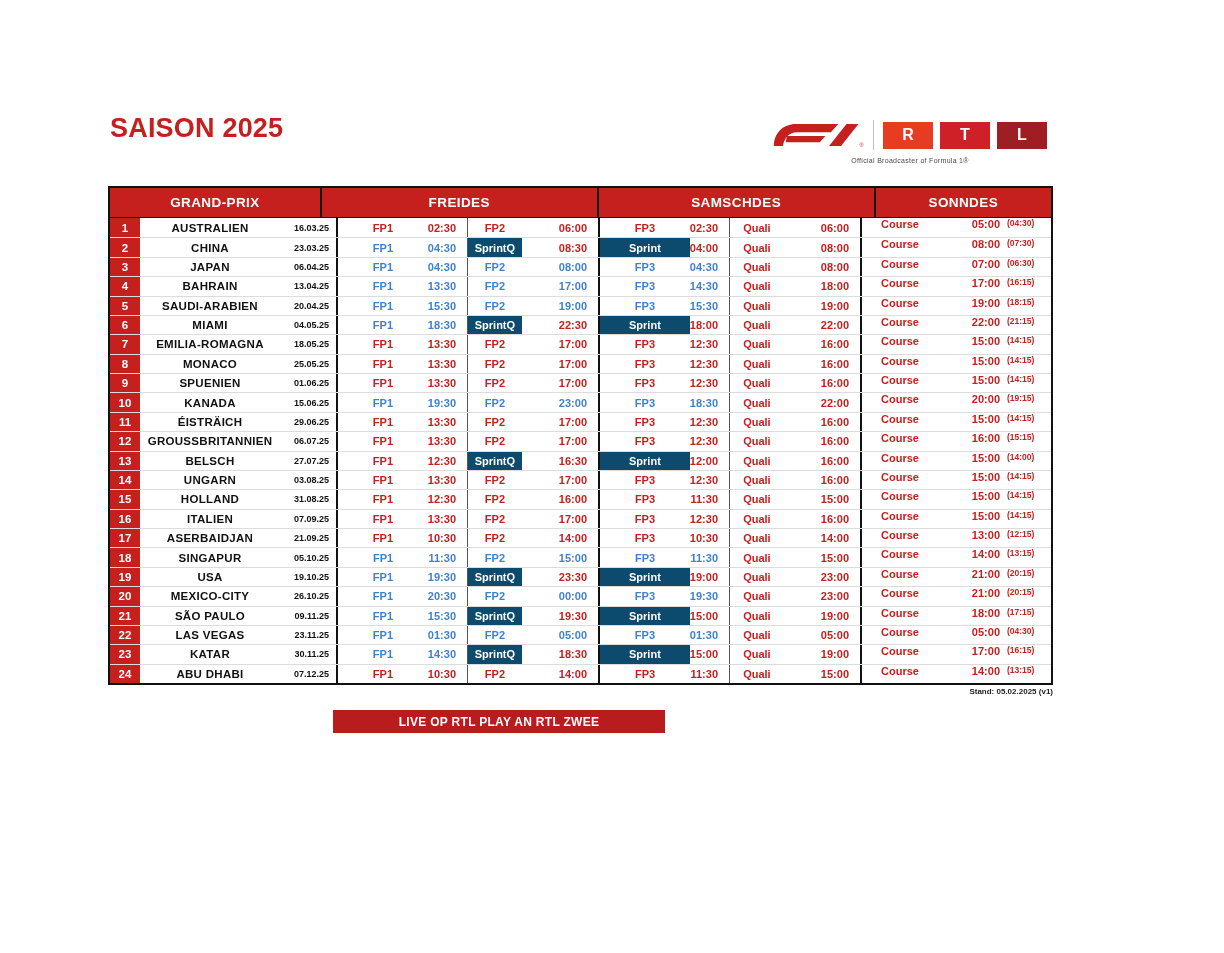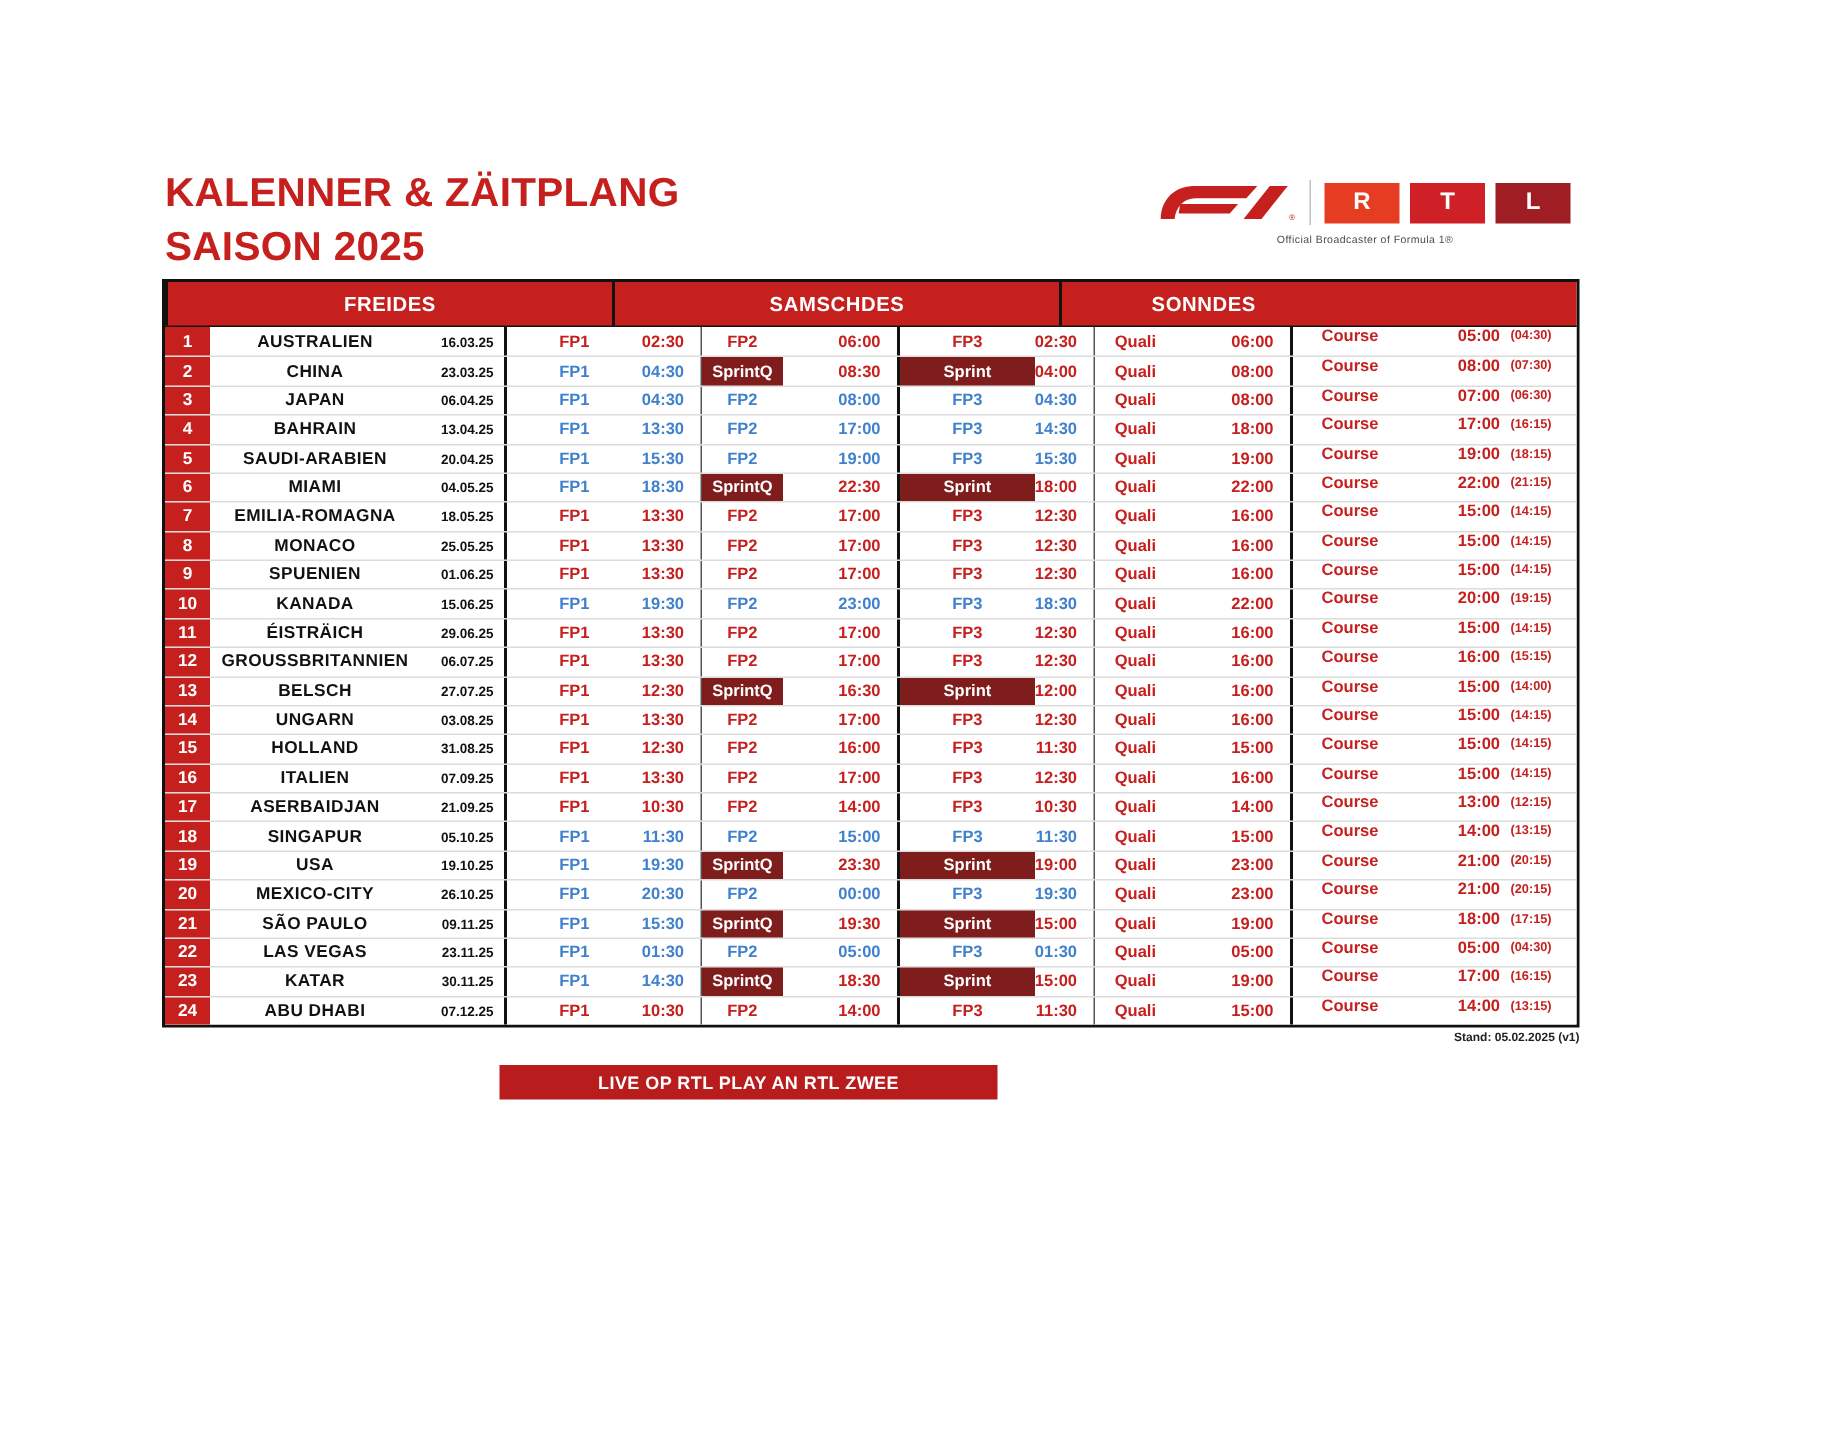--- a/index.html
+++ b/index.html
@@ -47,37 +47,36 @@
              padding-right:11px; font-weight:800; font-size:11px; }
 
   .c-course { width:189px; display:flex; align-items:flex-start; border-left:2px solid #111; }
   .c-course .s-label { width:76px; }
   .c-course .s-time  { padding-right:3px; }
   .s-alt { width:46px; display:flex; align-items:center; justify-content:flex-start;
            padding-left:4px; font-weight:700; font-size:8.5px; color:#C5201E; }
 
   .t-red  { color:#C5201E; }
   .t-blue { color:#4081CE; }
-  .badge  { background:#7f1d1d; color:#fff; }
+  .badge  { background:#0c4a6e; color:#fff; }
 
   .stand-note { position:absolute; left:108px; top:687px; width:945px; text-align:right;
                 font-size:8px; font-weight:700; color:#222; }
 
   
   .legend { position:absolute; left:333px; top:710px; display:flex; }
   .legend-bar { width:332px; height:23px; display:flex; align-items:center; justify-content:center;
                 color:#fff; font-weight:800; font-size:12px; letter-spacing:0.3px; }
 </style>
 </head>
 <body>
 
 <div class="page">
 
   <div class="title-block">
-    <div class="title-line">KALENNER &amp; ZÄITPLANG</div>
     <div class="title-line">SAISON 2025</div>
   </div>
 
   <div class="logo-block">
     <div class="logo-row">
       <svg class="f1-logo" viewBox="0 0 100 28">
         <path d="M2 26 C2 12 12 2 26 2 H72 L64 11 H27 C19 11 13 17 12 26 Z" fill="#C5201E"></path>
         <path d="M16 15 H58 L52 22 H15 Z" fill="#C5201E"></path>
         <path d="M62 26 L81 2 H94 L75 26 Z" fill="#C5201E"></path>
         <text x="95" y="27" font-size="6" fill="#C5201E">®</text>
@@ -87,20 +86,21 @@
         <div class="rtl-sq" id="rtl-sq-0" style="background: rgb(230, 60, 34);">R</div>
         <div class="rtl-sq" id="rtl-sq-1" style="background: rgb(207, 32, 39);">T</div>
         <div class="rtl-sq" id="rtl-sq-2" style="background: rgb(158, 30, 36);">L</div>
       </div>
     </div>
     <div class="tagline">Official Broadcaster of Formula 1®</div>
   </div>
 
   <div class="f1table">
     <div class="thead">
+      <div class="th th-gp">GRAND-PRIX</div>
       <div class="th th-fri">FREIDES</div>
       <div class="th th-sat">SAMSCHDES</div>
       <div class="th th-sun">SONNDES</div>
     </div>
     <div id="tbody">
         <div class="trow">
     <div class="c-num">1</div>
     <div class="c-name">
       <span class="race-name">AUSTRALIEN</span>
       <span class="race-date">16.03.25</span>

